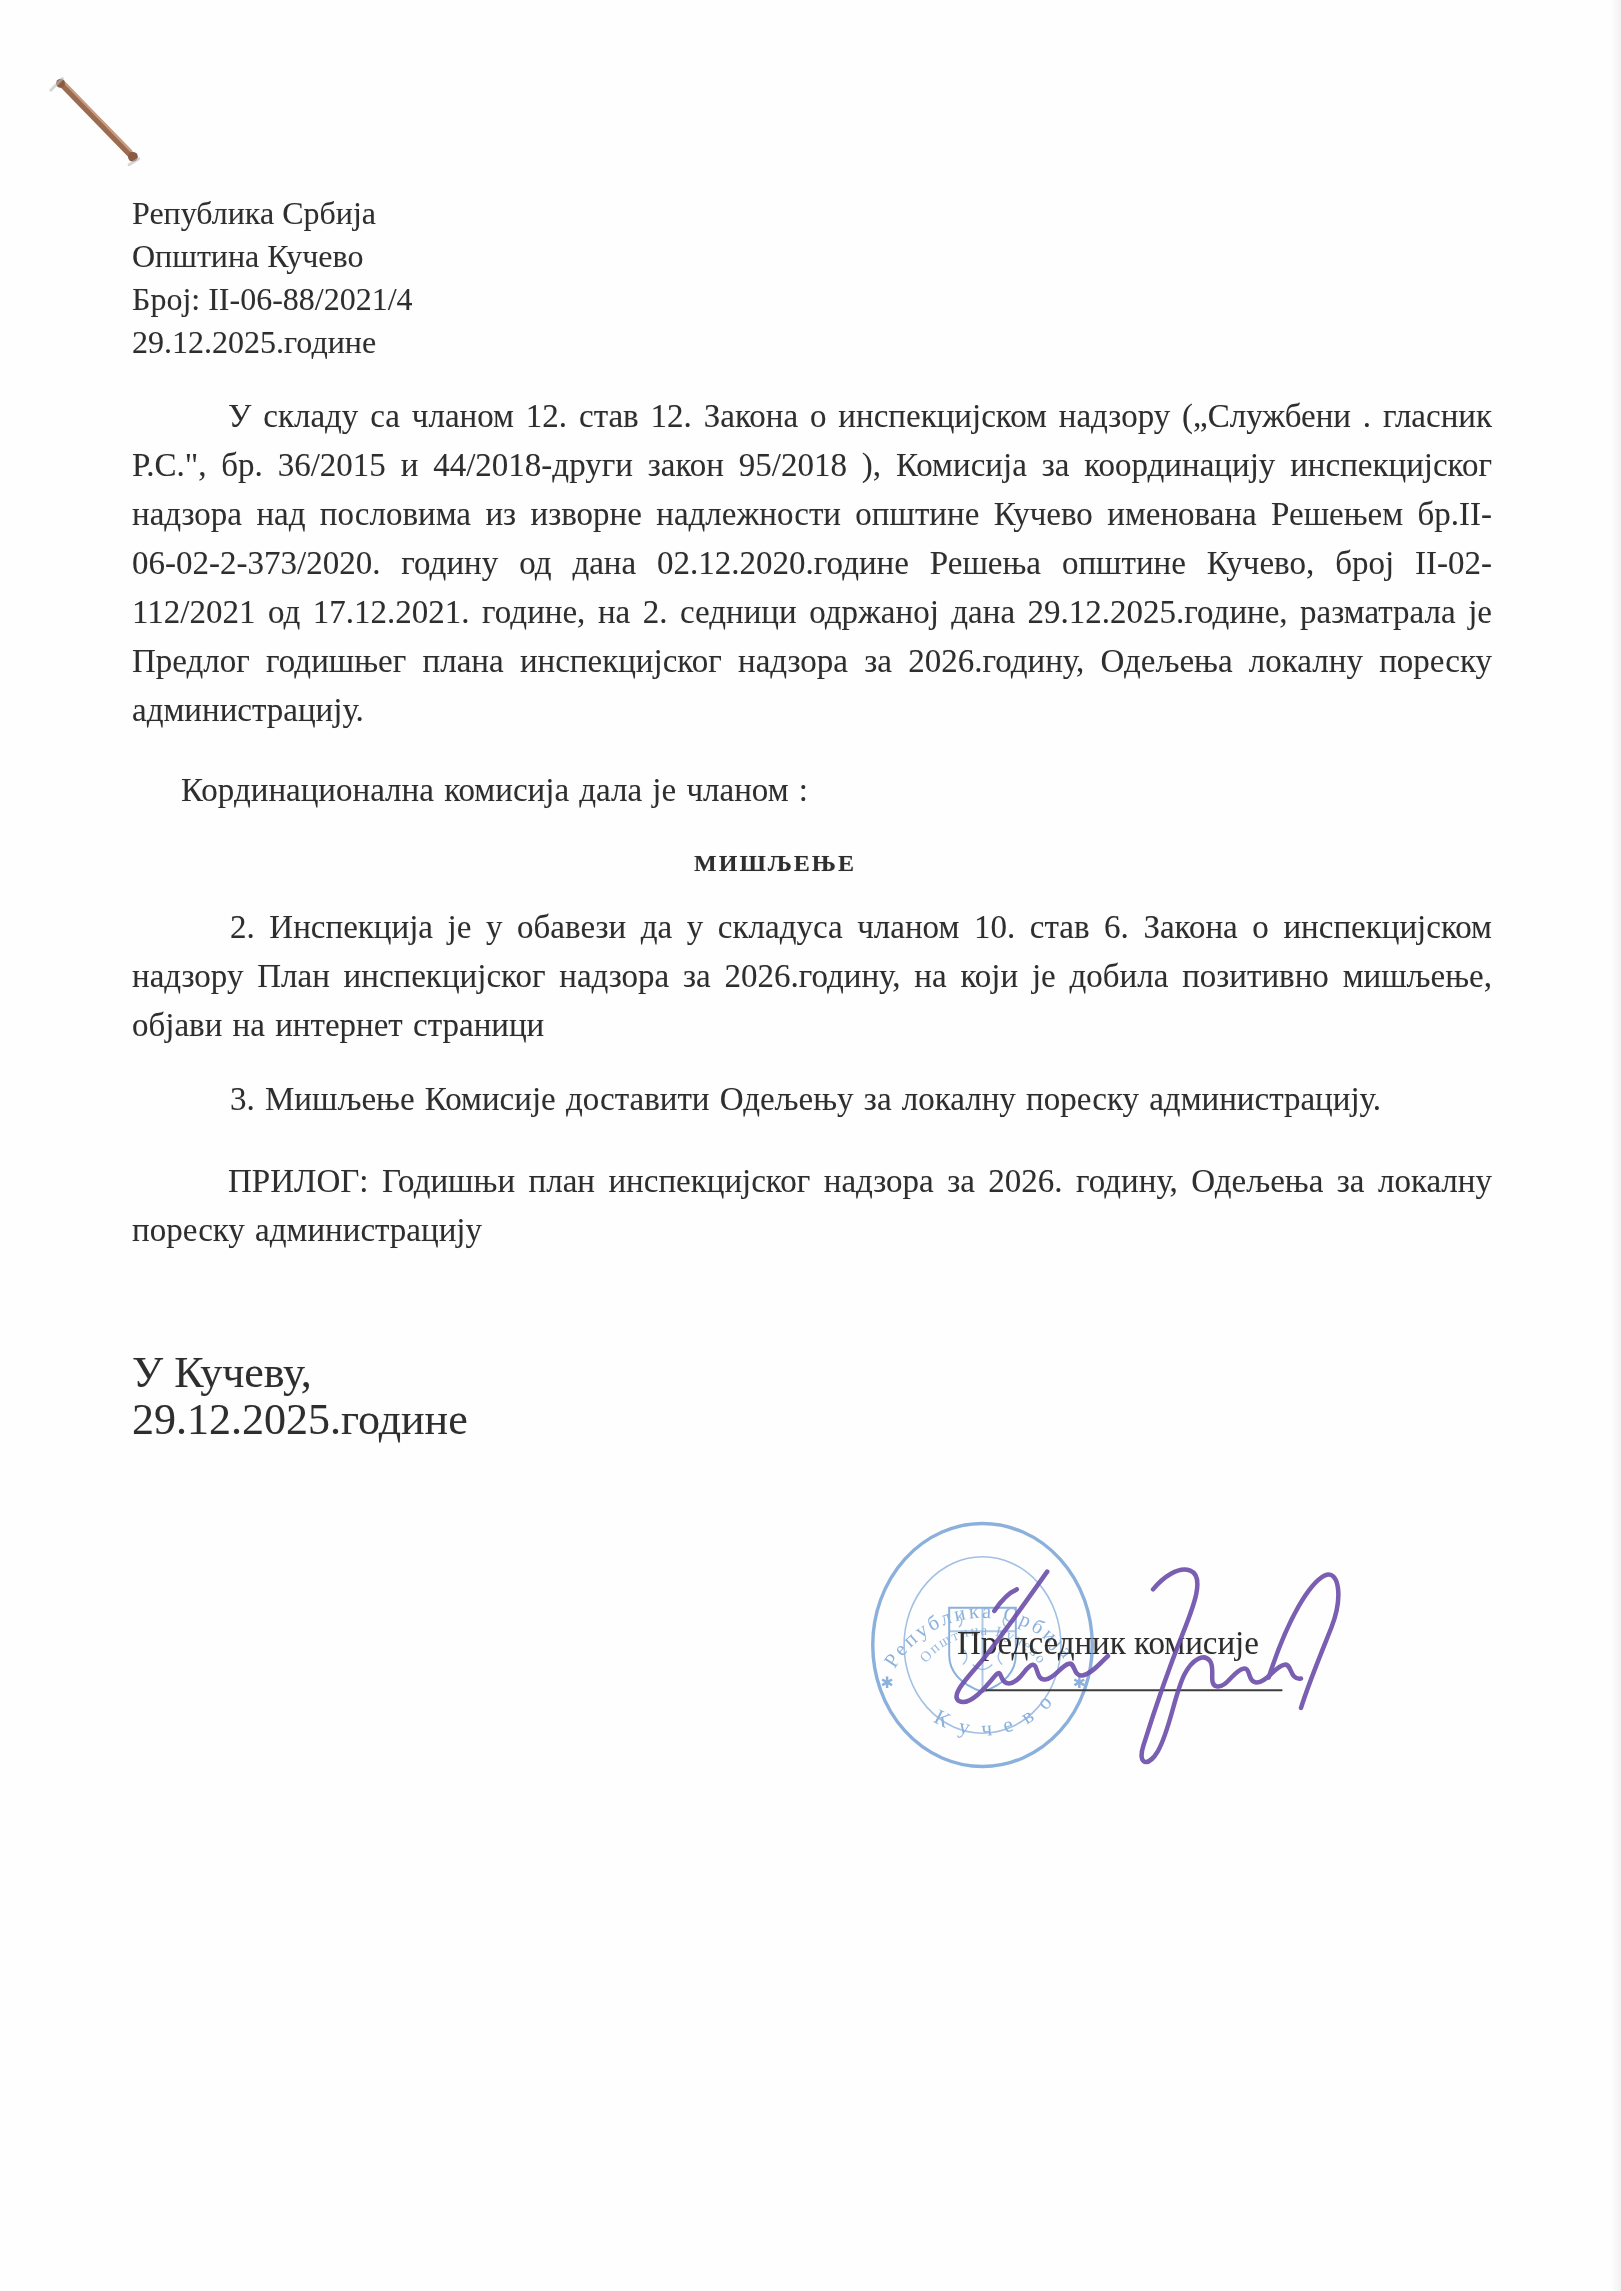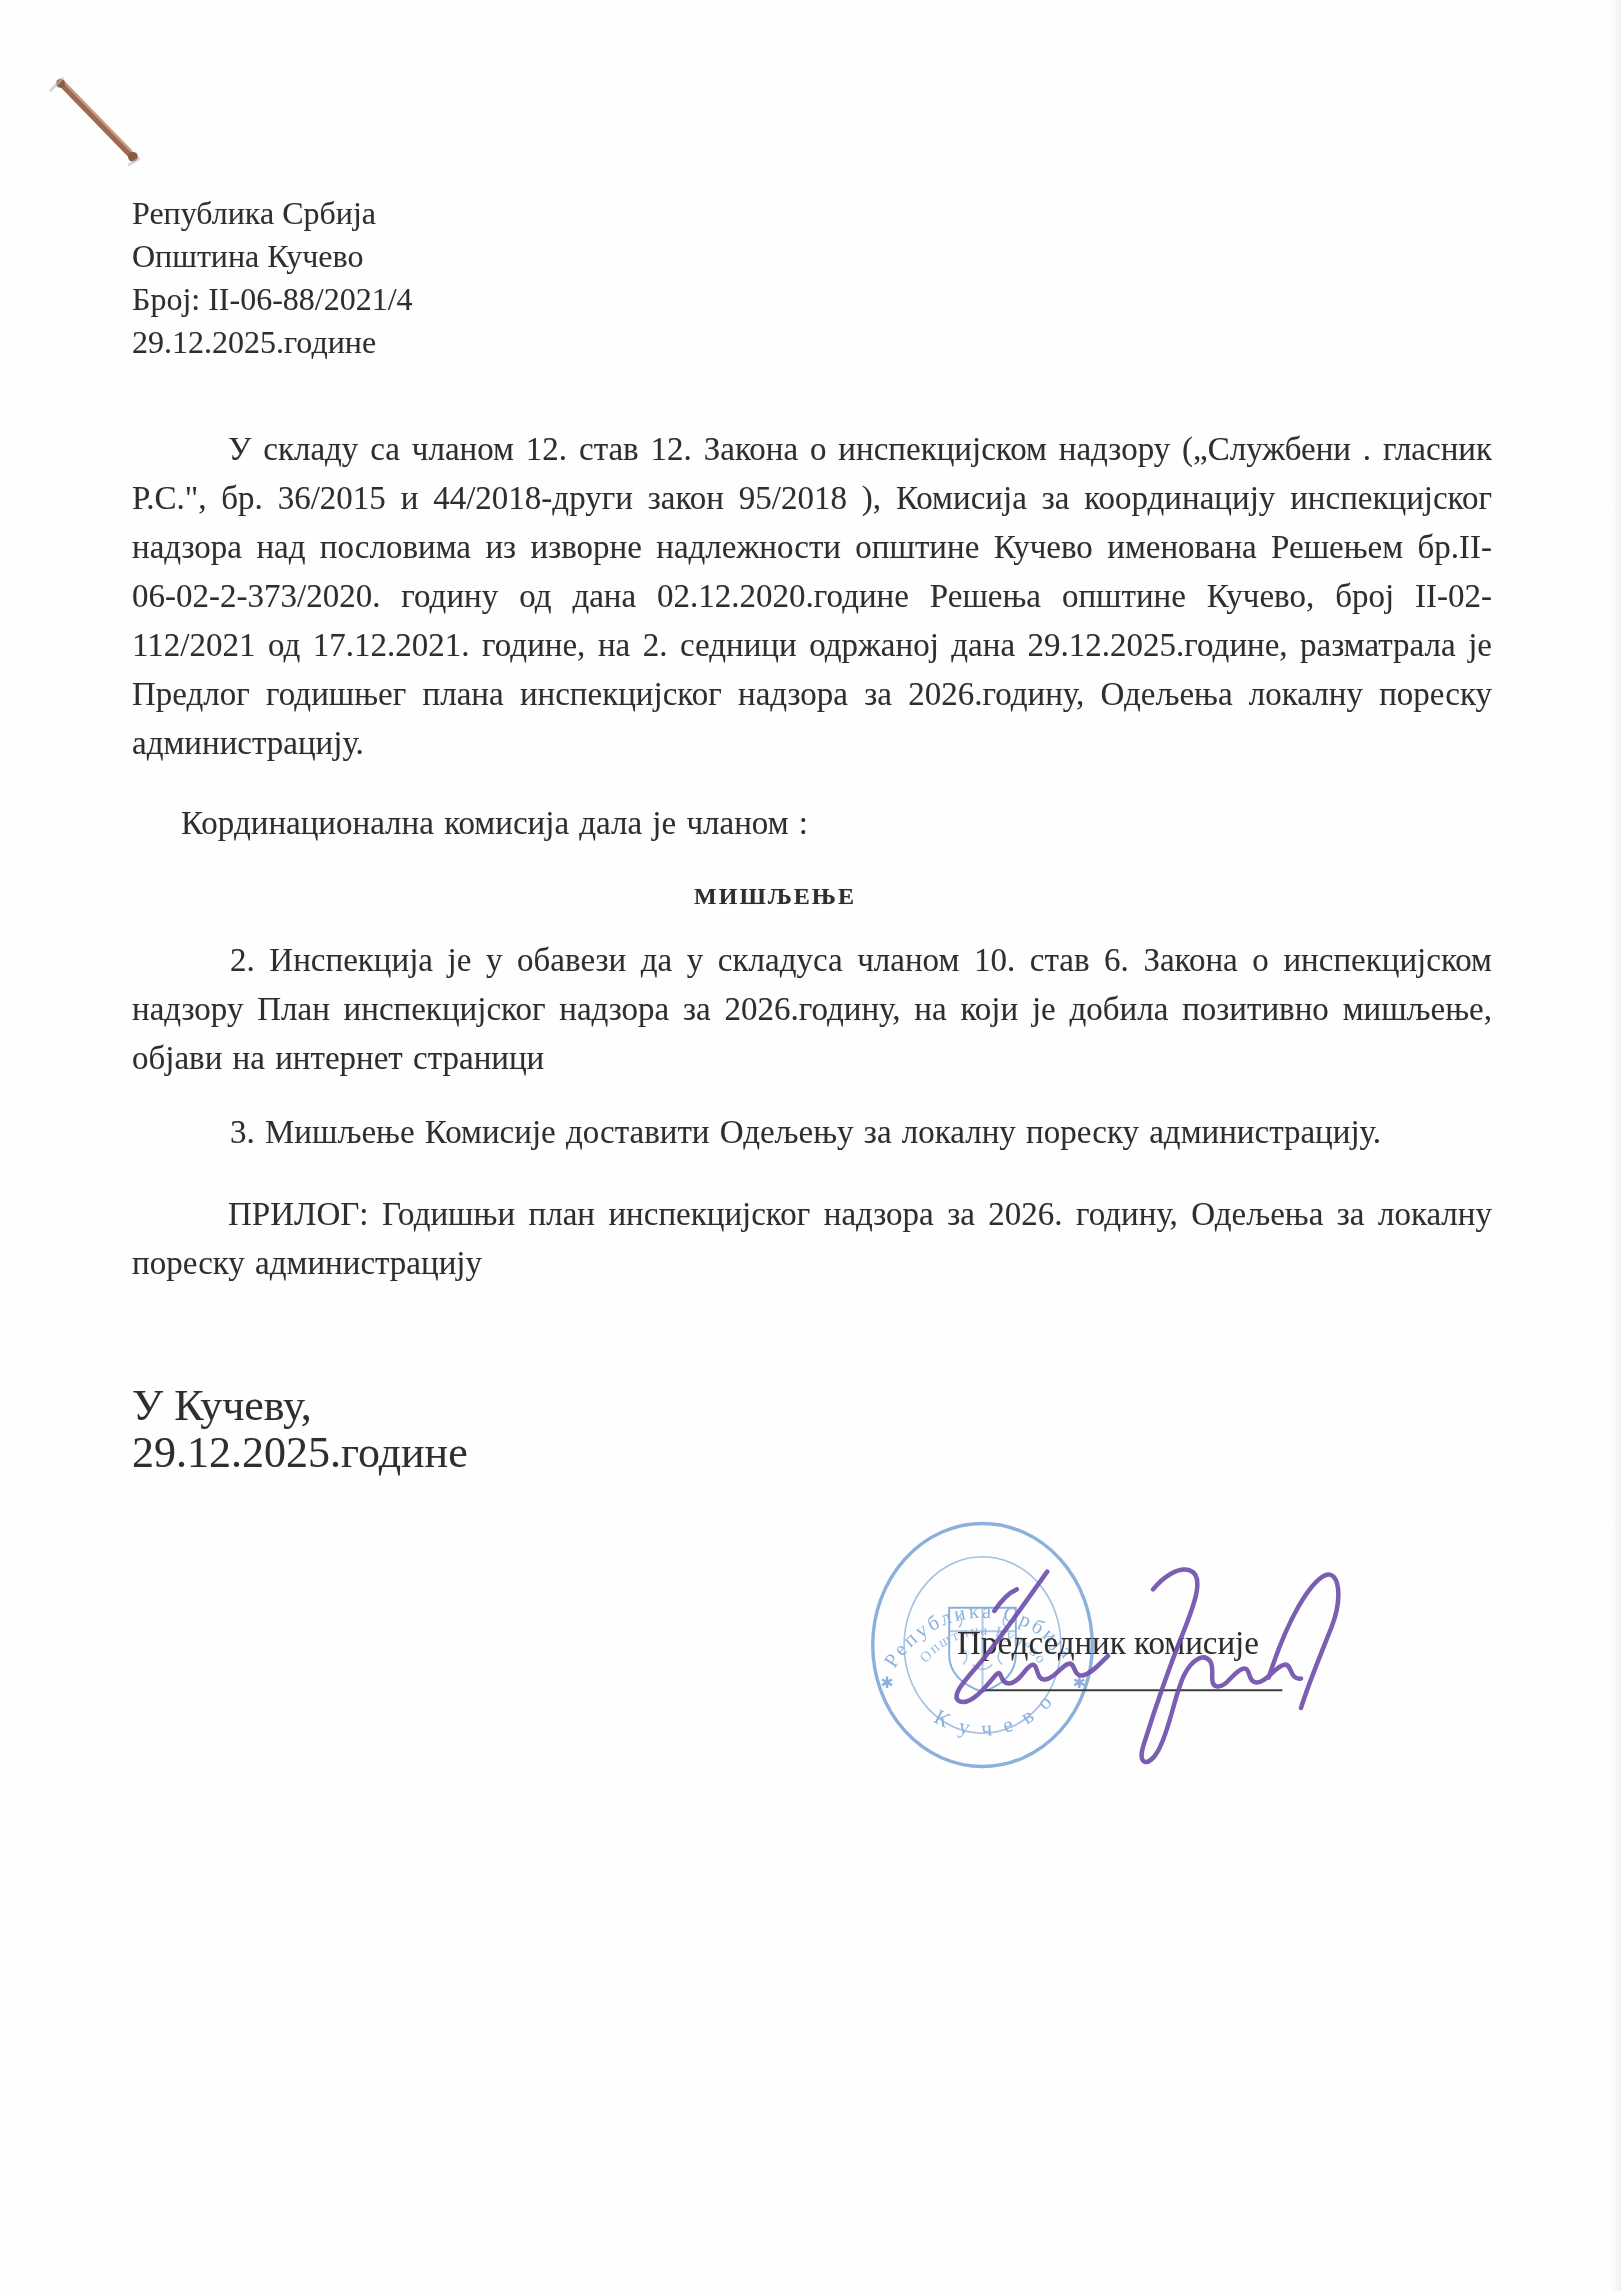--- a/index.html
+++ b/index.html
@@ -19,21 +19,21 @@
   }
   .hdr-line{
     font-size:32px;line-height:43px;white-space:nowrap;
   }
   p{margin:0;}
   .para{
     font-size:33px;line-height:49px;text-align:justify;word-spacing:2px;
     text-shadow:0 0 1px rgba(60,60,60,.22);
   }
   .hdr-line{text-shadow:0 0 1px rgba(60,60,60,.22);}
-  .p1{margin-top:61px;text-indent:96px;}
+  .p1{margin-top:28px;text-indent:96px;}
   .p2{margin-top:31px;text-indent:49px;text-align:left;}
   .opinion-heading{
     margin-top:35px;font-size:24px;font-weight:bold;letter-spacing:2px;
     text-align:center;position:relative;left:-37px;
     text-shadow:0 0 1px rgba(40,40,40,.3);
   }
   .item1{margin-top:37px;text-indent:98px;}
   .item2{margin-top:25.5px;text-indent:98px;}
   .item3{margin-top:25.5px;text-indent:98px;text-align:left;font-family:Liberation Serif, serif;}
   .prilog{margin-top:33px;text-indent:96px;}

